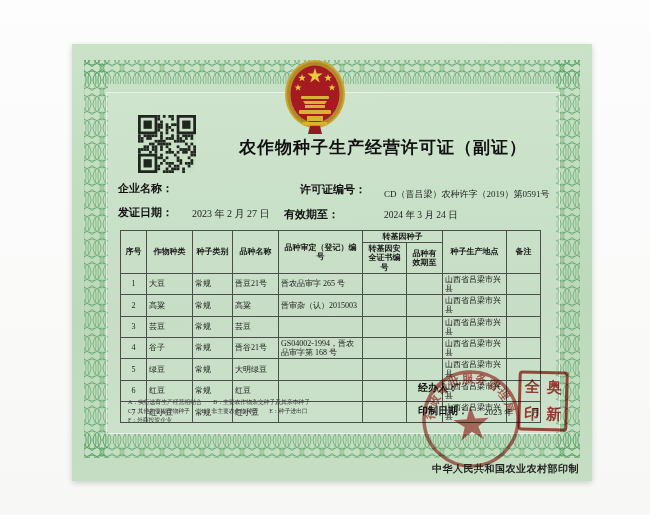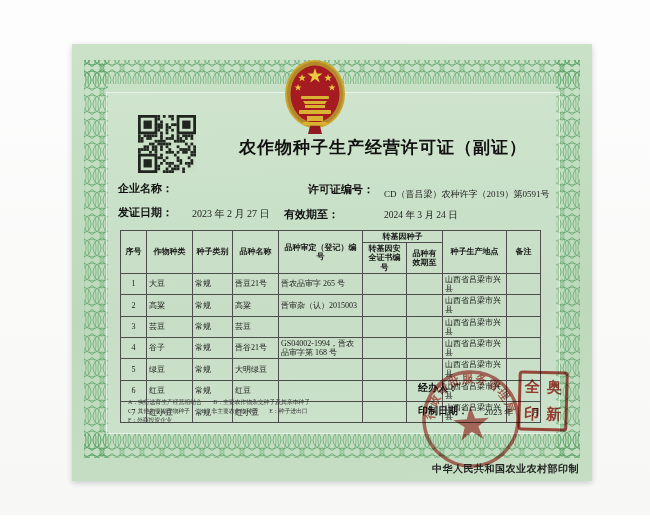--- a/index.html
+++ b/index.html
@@ -12,21 +12,21 @@
   #border-svg{left:0;top:0;}
   #inner-frame{left:34px;top:48px;width:452px;height:340px;background:rgba(255,255,255,.14);
                border:1px solid rgba(255,255,255,.55);}
   #qr{left:66px;top:70px;}
   #emblem{left:212px;top:14px;}
   #title{left:120px;top:92px;width:382px;text-align:center;font-size:17px;font-weight:bold;letter-spacing:1px;color:#111;}
   .lbl{font-weight:bold;font-size:11px;color:#111;white-space:nowrap;}
   .val{font-size:9px;color:#222;white-space:nowrap;}
   #company-label{left:46px;top:137px;}
   #company-value{left:92px;top:140px;letter-spacing:-.3px;}
-  #license-label{left:228px;top:138px;margin-left:8px;}
+  #license-label{left:228px;top:138px;}
   #license-value{left:312px;top:144px;text-align:right;}
   #issue-label{left:46px;top:161px;text-align:right;}
   #issue-value{left:120px;top:163px;font-size:10px;}
   #valid-label{left:212px;top:163px;}
   #valid-value{left:312px;top:165px;font-size:9.5px;}
   #seed-table{left:48px;top:186px;width:420px;border-collapse:collapse;table-layout:fixed;}
   #seed-table th,#seed-table td{border:1px solid #4d4d4d;font-size:8px;line-height:1.15;padding:1px 2px;
      overflow:hidden;color:#1a1a1a;font-family:"Liberation Serif",serif;}
   #seed-table th{font-weight:bold;text-align:center;vertical-align:middle;}
   #seed-table td{text-align:left;vertical-align:middle;height:12px;}

